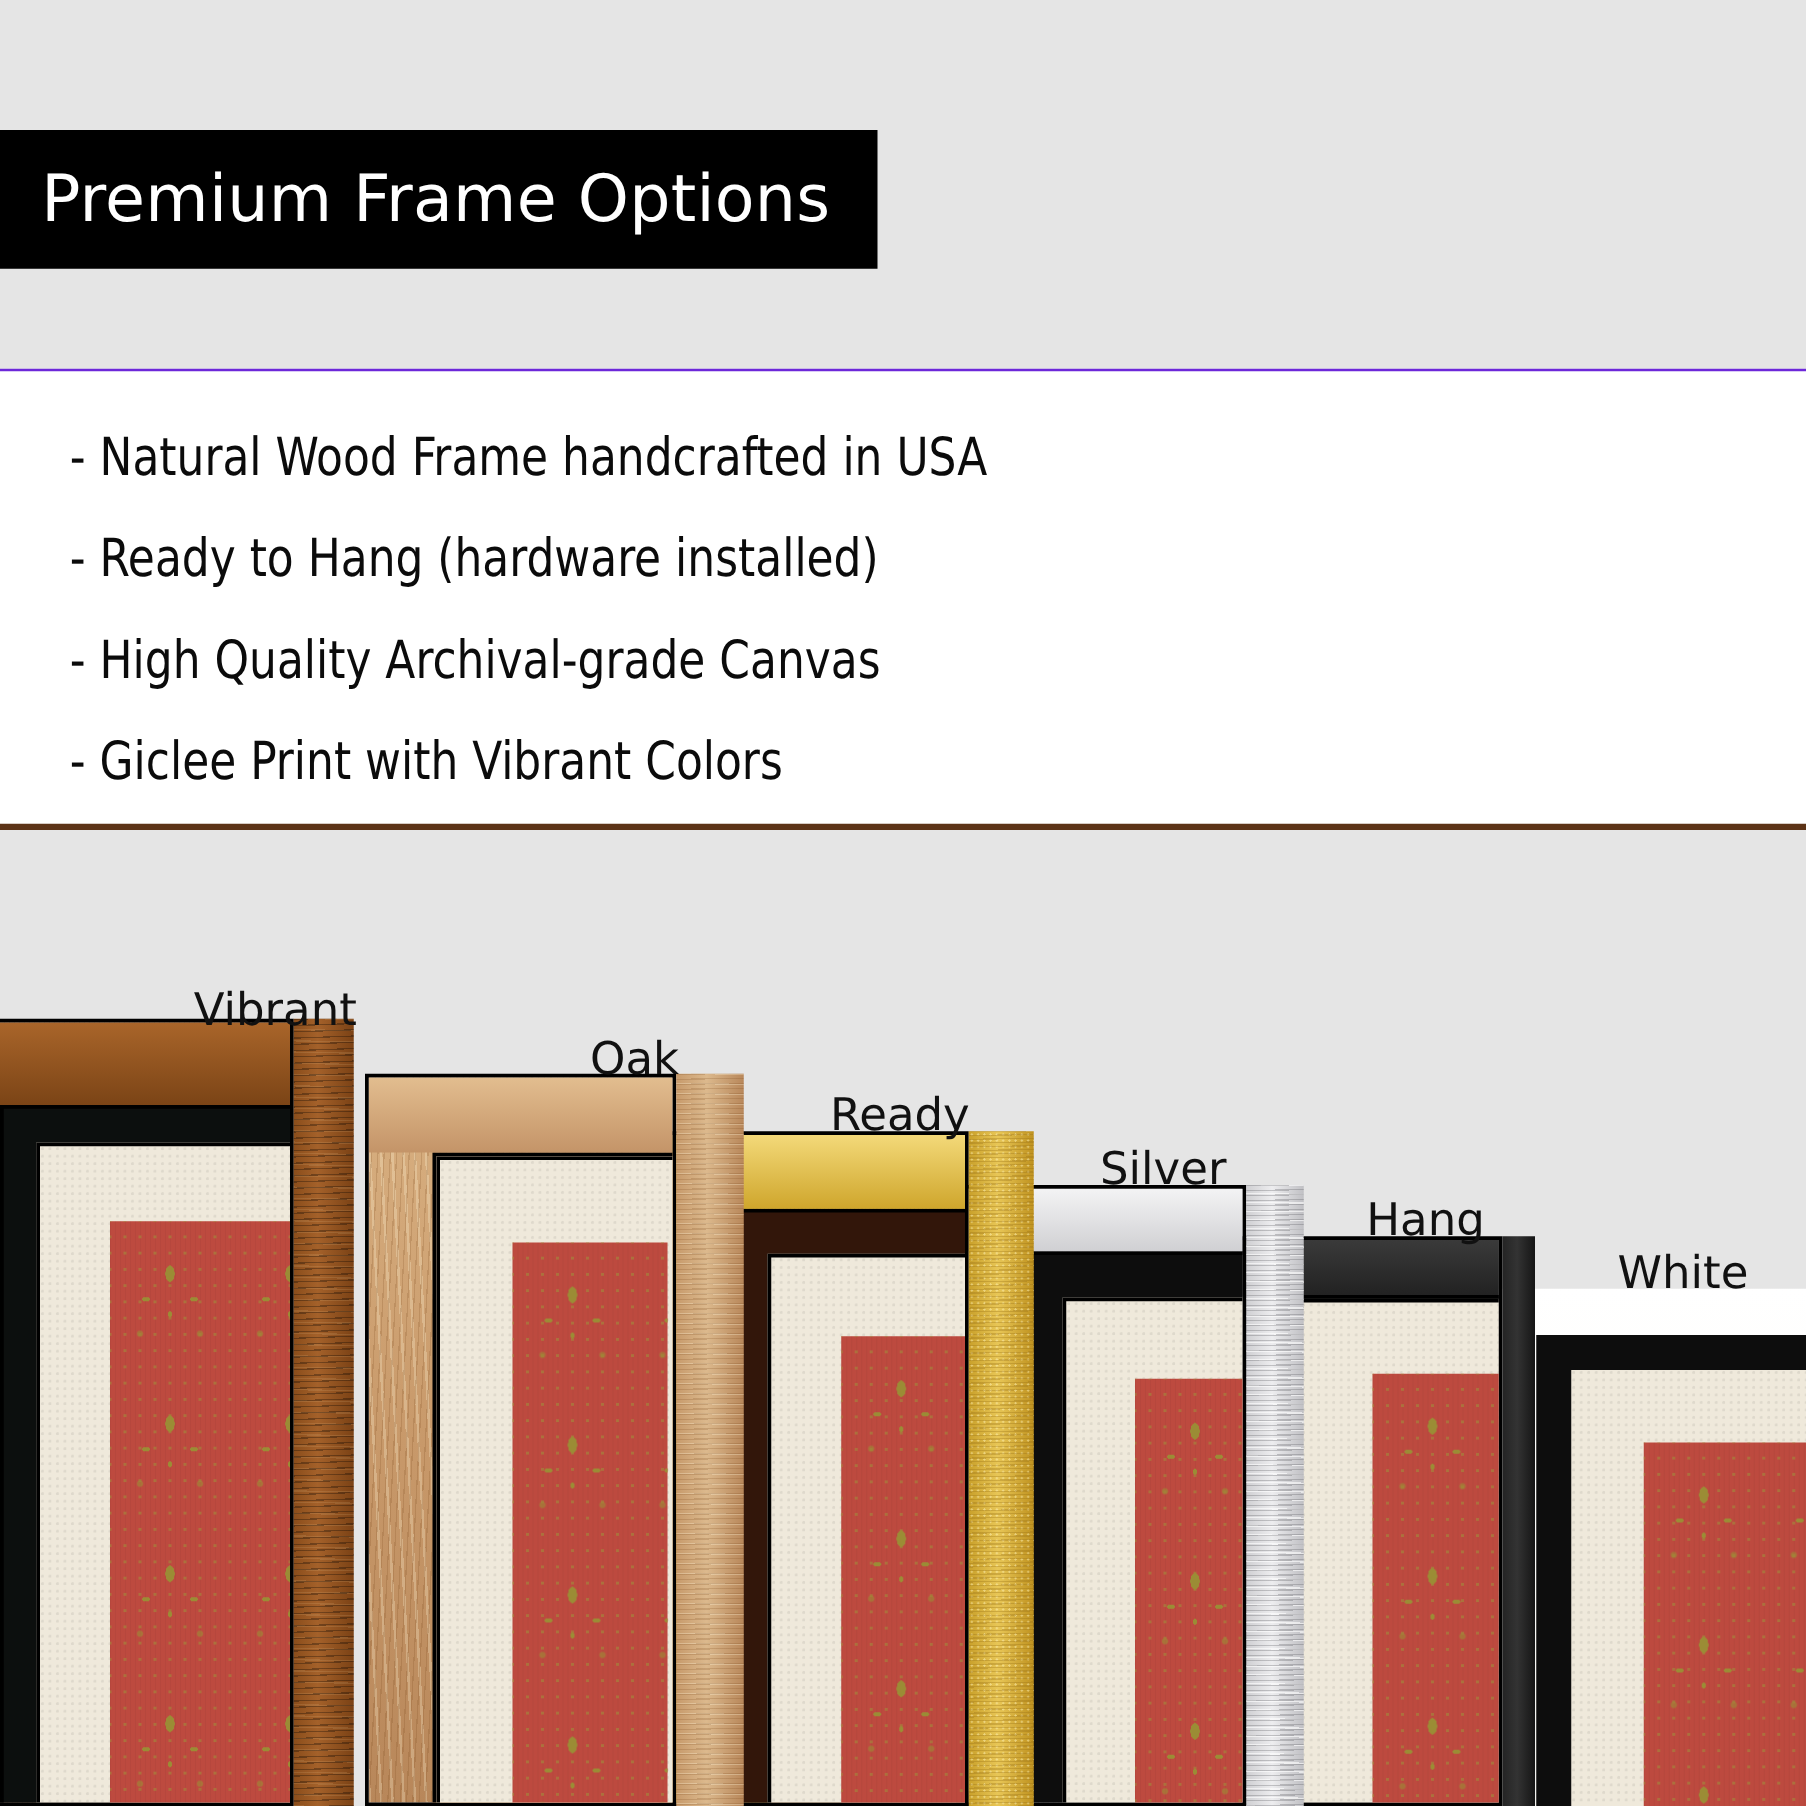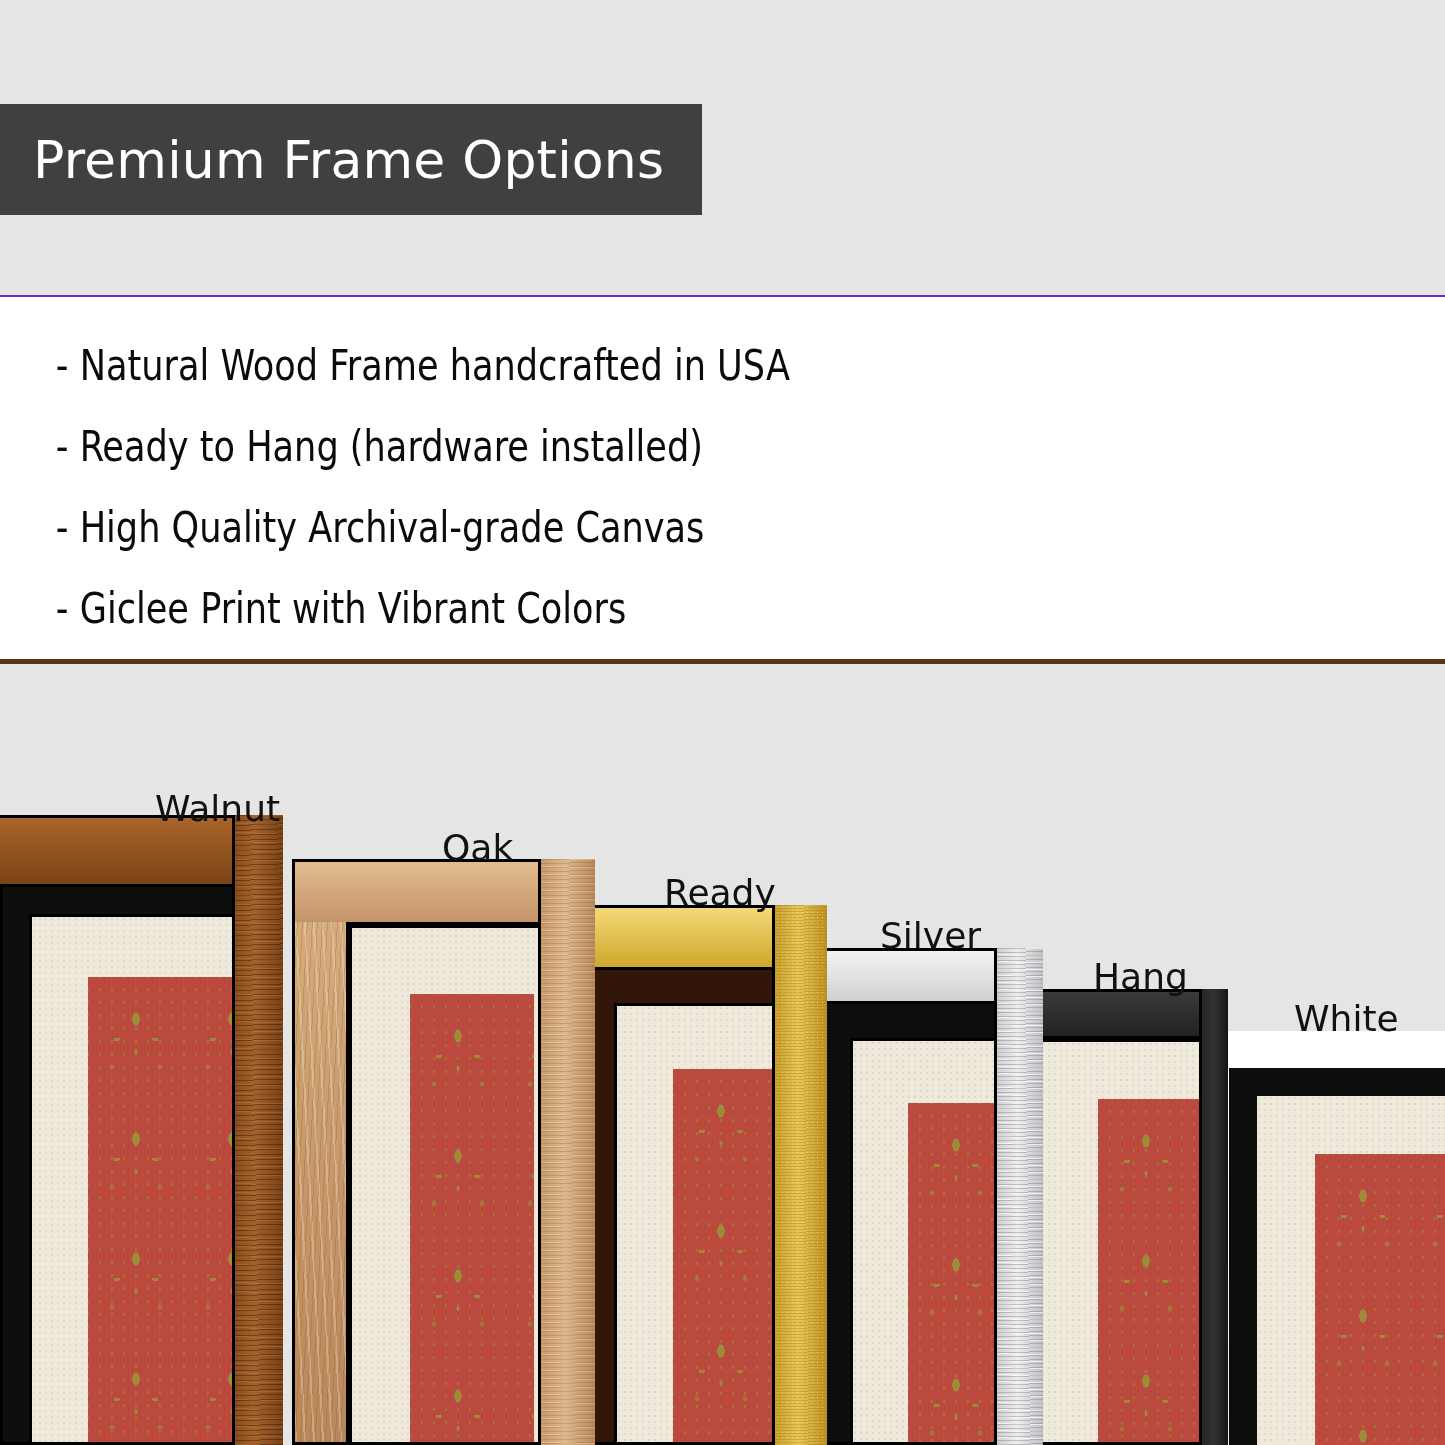--- a/index.html
+++ b/index.html
@@ -11,21 +11,21 @@
     position:relative;
   }
 
   
   #header-region{
     position:absolute;left:0;top:0;width:1445px;height:295px;
     background:#e5e5e5;
   }
   #title-banner{
     position:absolute;left:0;top:104px;width:702px;height:111px;
-    background:#404040;
+    background:#000000;
     display:flex;align-items:center;
   }
   #title-text{
     color:#ffffff;
     font-size:52px;
     font-weight:400;
     letter-spacing:.2px;
     padding-left:33px;
     font-family:"DejaVu Sans", sans-serif;
     white-space:nowrap;
@@ -254,34 +254,34 @@
         <div class="canvas-border" style="margin:33px 0 0 29px;width:167px;height:448px;">
           <div class="artwork" style="margin:63px 0 0 56px;width:111px;height:385px;"></div>
         </div>
       </div>
       <div class="top-bevel" style="height:59px;background:linear-gradient(180deg,#f3d979 0%,#cfa62c 100%);"></div>
     </div>
     <div class="frame-rail tex-gold-rail" style="left:248px;width:52px;height:540px;"></div>
   </div>
 
   <div class="frame-unit" style="left:292px;bottom:0;">
-    <div class="frame-label" style="left:150px;top:-618px;">Oak</div>
+    <div class="frame-label" style="left:180px;top:-618px;">Oak</div>
     <div class="frame-face tex-oak" style="width:249px;height:586px;">
       <div class="liner" style="margin:60px 0 0 51px;width:198px;height:526px;background:#c8996a;">
         <div class="canvas-border" style="margin:0 0 0 0;width:198px;height:526px;">
           <div class="artwork" style="margin:66px 0 0 58px;width:124px;height:460px;"></div>
         </div>
       </div>
       <div class="top-bevel" style="height:60px;background:linear-gradient(180deg,#e2bd8f 0%,#c49468 100%);"></div>
     </div>
     <div class="frame-rail tex-oak-rail" style="left:249px;width:54px;height:586px;"></div>
   </div>
 
   <div class="frame-unit" style="left:-60px;bottom:0;">
-    <div class="frame-label" style="left:215px;top:-657px;">Walnut</div>
+    <div class="frame-label" style="left:215px;top:-657px;">Vibrant</div>
     <div class="frame-face tex-walnut" style="width:295px;height:630px;">
       <div class="liner" style="margin:66px 0 0 57px;width:238px;height:564px;background:#0c0f0e;">
         <div class="canvas-border" style="margin:27px 0 0 26px;width:212px;height:537px;">
           <div class="artwork" style="margin:60px 0 0 56px;width:156px;height:477px;"></div>
         </div>
       </div>
       <div class="top-bevel" style="height:66px;background:linear-gradient(180deg,#a9652a 0%,#7b4416 100%);"></div>
     </div>
     <div class="frame-rail tex-walnut-rail" style="left:295px;width:48px;height:630px;"></div>
   </div>

